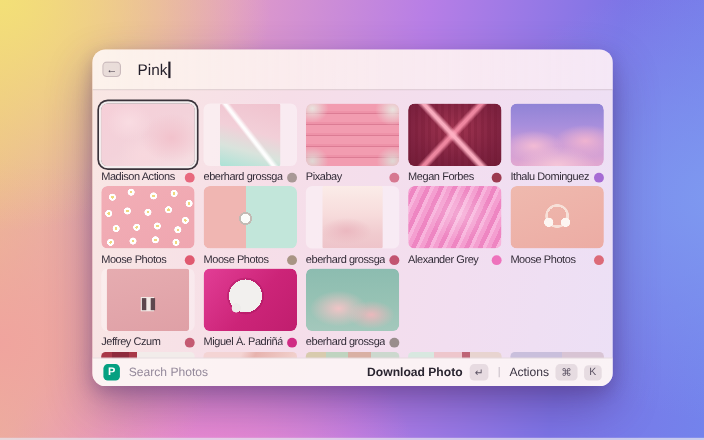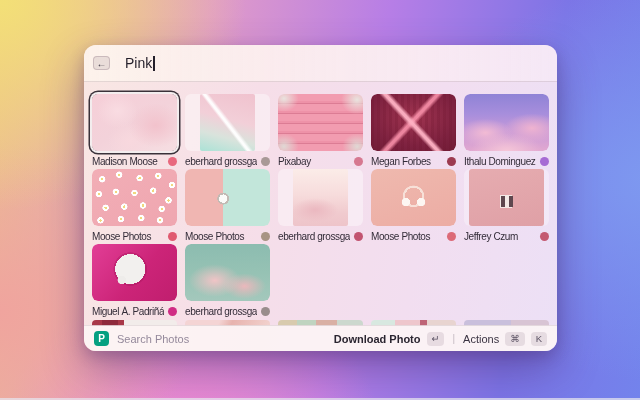--- a/index.html
+++ b/index.html
@@ -178,21 +178,21 @@
       <div class="query"><span>Pink</span><span class="caret"></span></div>
     </div>
 
     <div class="win-body">
       <div class="grid" id="grid">
           <div class="cell selected">
             <div class="frame fit-full">
               <div class="photo ph-pink-clouds"></div>
             </div>
             <div class="caption">
-              <span class="author">Madison Moose</span>
+              <span class="author">Madison Actions</span>
               <span class="dot" style="background: rgb(232, 105, 126);"></span>
             </div>
           </div>
           <div class="cell">
             <div class="frame fit-portrait">
               <div class="photo ph-pastel-streak"></div>
             </div>
             <div class="caption">
               <span class="author">eberhard grossga...</span>
               <span class="dot" style="background: rgb(168, 152, 150);"></span>
@@ -243,20 +243,29 @@
               <span class="dot" style="background: rgb(168, 148, 132);"></span>
             </div>
           </div>
           <div class="cell">
             <div class="frame fit-portrait">
               <div class="photo ph-pink-mist"></div>
             </div>
             <div class="caption">
               <span class="author">eberhard grossga...</span>
               <span class="dot" style="background: rgb(194, 84, 112);"></span>
+            </div>
+          </div>
+          <div class="cell">
+            <div class="frame fit-full">
+              <div class="photo ph-pink-feathers"></div>
+            </div>
+            <div class="caption">
+              <span class="author">Alexander Grey</span>
+              <span class="dot" style="background: rgb(238, 114, 188);"></span>
             </div>
           </div>
           <div class="cell">
             <div class="frame fit-full">
               <div class="photo ph-headphones"></div>
             </div>
             <div class="caption">
               <span class="author">Moose Photos</span>
               <span class="dot" style="background: rgb(220, 106, 120);"></span>
             </div>

